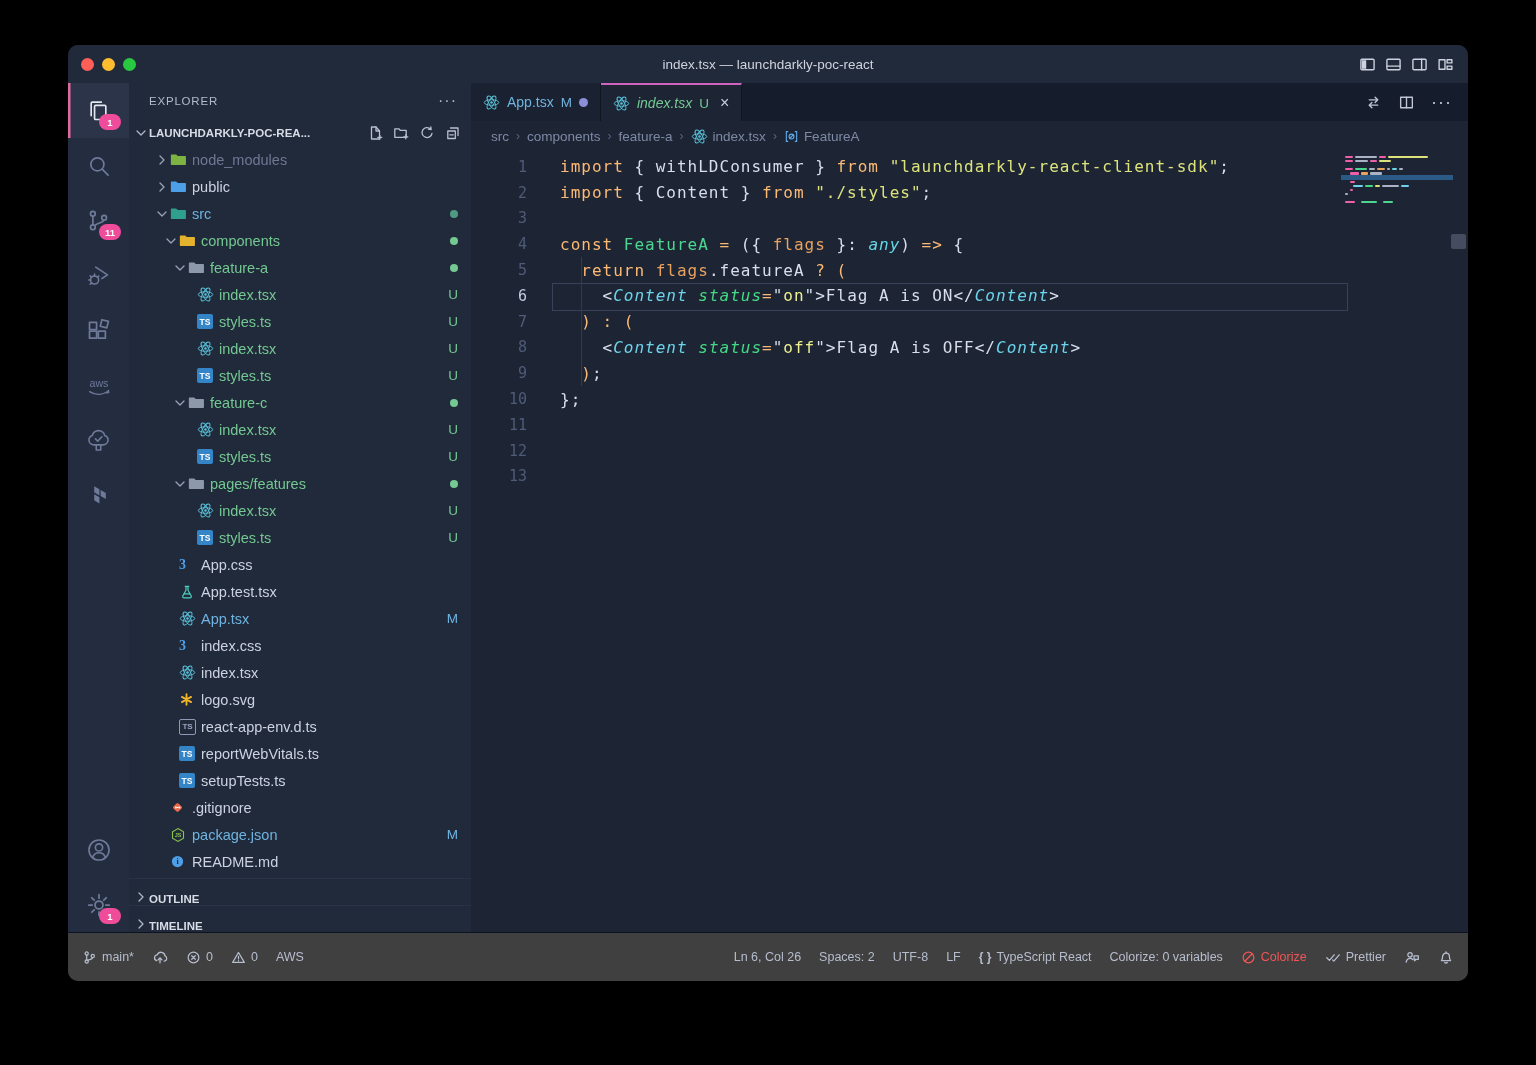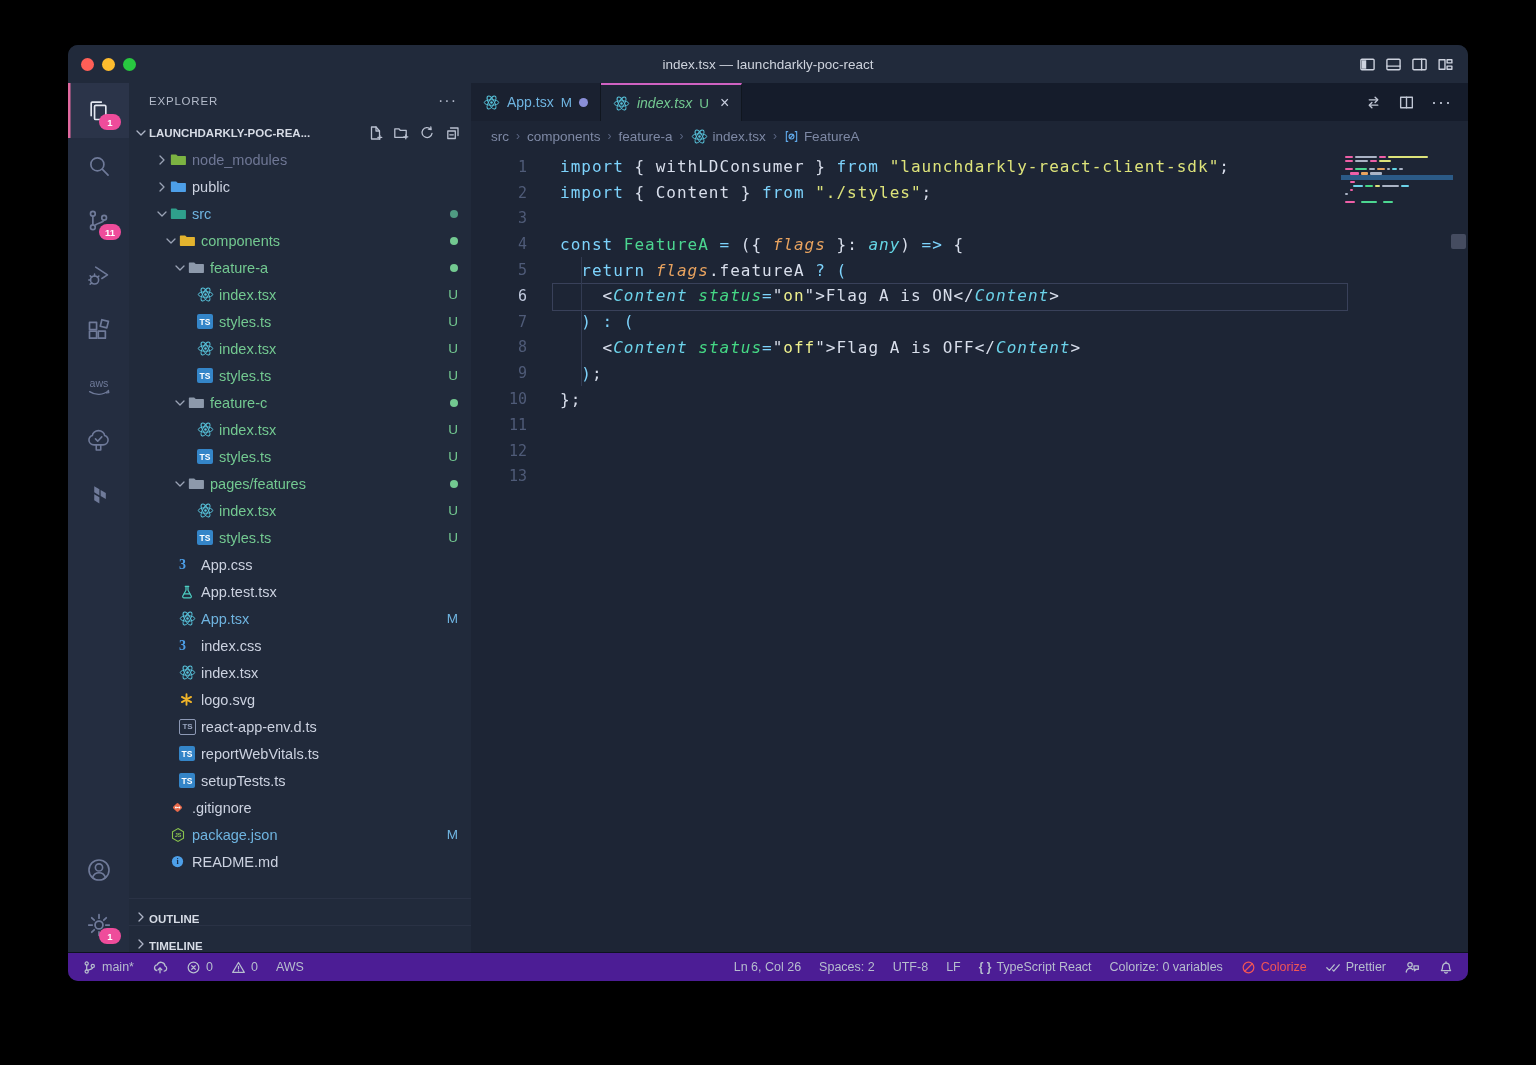--- a/index.html
+++ b/index.html
@@ -56,35 +56,35 @@
   .tab .close{color:#c8cede;font-size:16px;margin-left:4px;}
   .tab-actions{margin-left:auto;display:flex;align-items:center;gap:16px;padding-right:16px;color:#c0c6d4;}
   .breadcrumbs{height:30px;display:flex;align-items:center;padding-left:20px;font-size:13.5px;color:#7e89a5;gap:7px;flex:0 0 auto;}
   .breadcrumbs .bsep{color:#596480;font-size:12px;}
   .breadcrumbs .crumb{display:flex;align-items:center;gap:5px;}
   .code-area{flex:1;position:relative;font-family:"DejaVu Sans Mono",monospace;font-size:16px;letter-spacing:1px;overflow:hidden;}
   .cline{height:25.8px;display:flex;align-items:center;position:relative;}
   .ln{width:56px;text-align:right;color:#4f5b78;font-size:15px;flex:0 0 auto;letter-spacing:0;}
   .ln.on{color:#c2cbdf;}
   .ltext{margin-left:33px;white-space:pre;color:#d8deeb;}
-  .kw{color:#7dd3fc}.tx{color:#d8deeb}.st{color:#dde37a}.s2{color:#eef08d}
-  .fn{color:#4cd791}.pm{color:#e9a35f;font-style:italic}.ty{color:#65d7e6;font-style:italic}
+  .kw{color:#fdba74}.tx{color:#d8deeb}.st{color:#dde37a}.s2{color:#eef08d}
+  .fn{color:#4cd791}.pm{color:#e9a35f;}.ty{color:#65d7e6;font-style:italic}
   .tg{color:#6cd3ea;font-style:italic}.at{color:#45d985;font-style:italic}
   .curline{position:absolute;left:81px;width:794px;height:26.5px;border:1px solid #39415a;pointer-events:none;}
   .indent-guide{position:absolute;width:1px;background:#323b52;pointer-events:none;}
   .minimap{position:absolute;top:4px;width:100px;}
   .mrow{height:4.1px;display:flex;align-items:center;gap:2px;position:relative;}
   .mseg{height:2.2px;border-radius:1px;}
   .m-hl{position:absolute;left:-4px;right:-8px;top:0;height:4.1px;background:#2b5a86;}
   .m-kw{background:#ee5fa7}.m-tx{background:#aab3c5}.m-st{background:#dde37a}.m-fn{background:#4cd791}
   .m-pm{background:#e9a35f}.m-ty{background:#65d7e6}.m-tg{background:#6cd3ea}.m-at{background:#45d985}.m-sp{background:transparent}
   .scroll-thumb{position:absolute;width:15px;height:15px;background:#454c60;border-radius:2px;}
   
-  .statusbar{height:28px;background:#4c1d95;border-top:1px solid #0d1320;display:flex;align-items:center;
-    font-size:12.5px;color:#b6bdce;padding:0 14px;flex:0 0 auto;}
+  .statusbar{height:28px;background:#404040;border-top:1px solid #0d1320;display:flex;align-items:center;
+    font-size:12.5px;color:#b6bdce;padding:10px 14px;flex:0 0 auto;}
   .sb-left,.sb-right{display:flex;align-items:center;gap:18px;}
   .sb-right{margin-left:auto;}
   .sb-item{display:flex;align-items:center;gap:5px;white-space:nowrap;}
   .icon{display:inline-flex;align-items:center;justify-content:center;}
   svg{display:block;}
 </style>
 </head>
 <body>
 
 <div class="window">

